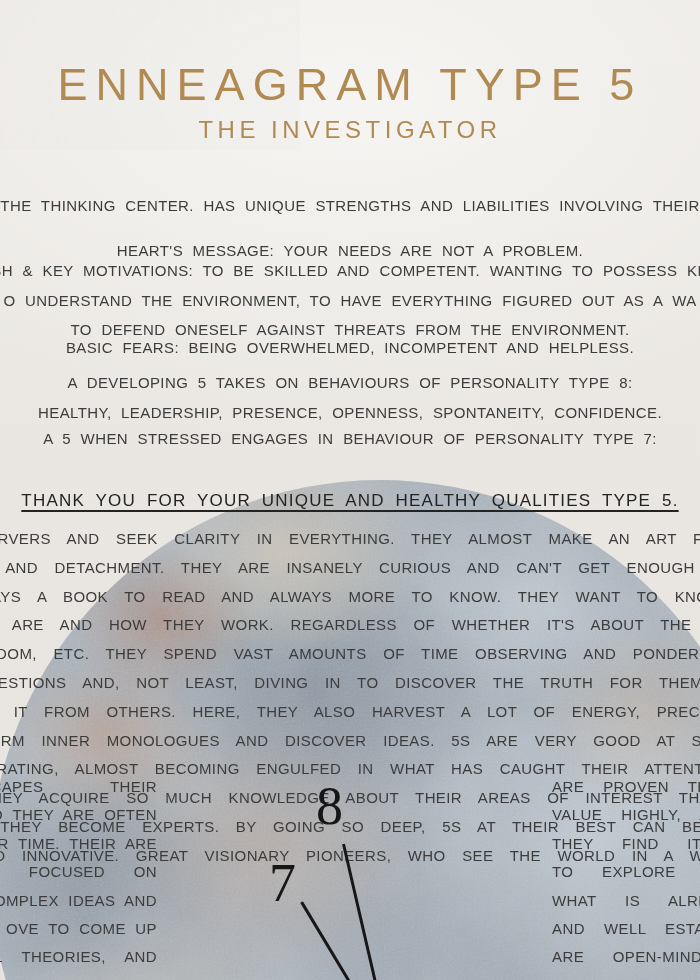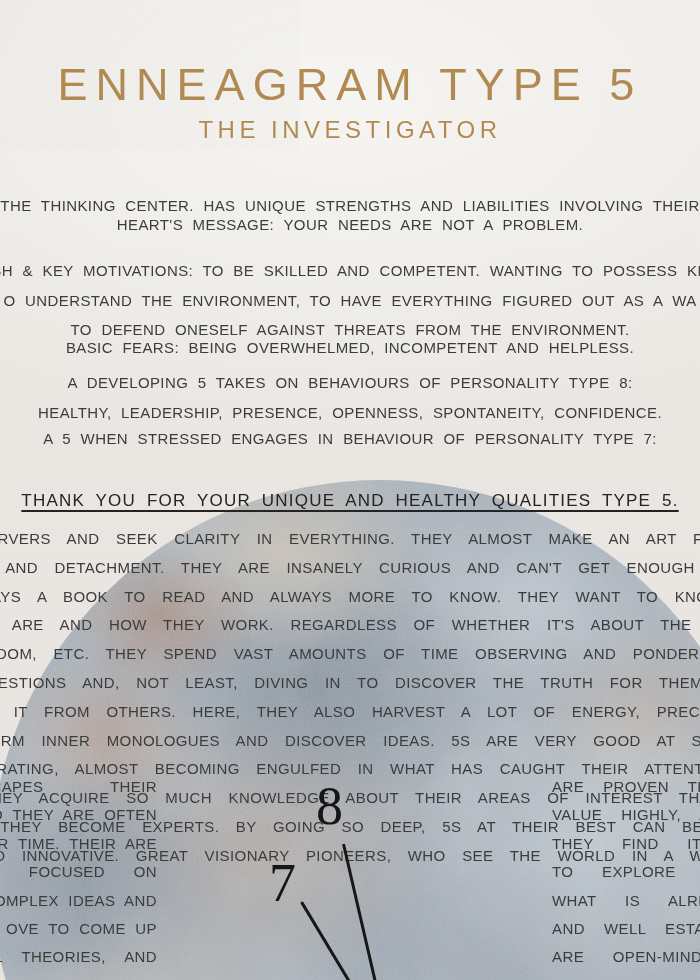--- a/index.html
+++ b/index.html
@@ -50,21 +50,21 @@
   .line{
     white-space:pre;width:max-content;
     font-size:15px;line-height:21.5px;
     letter-spacing:.4px;word-spacing:5px;
     color:var(--ink);
     margin-top:8px;
   }
   .body-lines .line{line-height:20.8px;word-spacing:12px;}
   .col-lines .line{line-height:20.4px;}
 
-  .p1{top:187px}.p2{top:206px}.p3{top:252px}.p4{top:329px}
+  .p1{top:187px}.p2{top:232px}.p3{top:252px}.p4{top:329px}
   .p5{top:364px}.p6{top:420px}
   .qualities{top:482px}
   .qualities .line{
     font-size:17px;color:var(--ink-dark);letter-spacing:1.2px;word-spacing:5px;
     text-decoration:underline;text-underline-offset:4px;text-decoration-thickness:1.5px;
   }
   .body-lines{top:521px}
   .col-left {top:769px;right:543px;}
   .col-right{top:769px;left:552px;}
 

